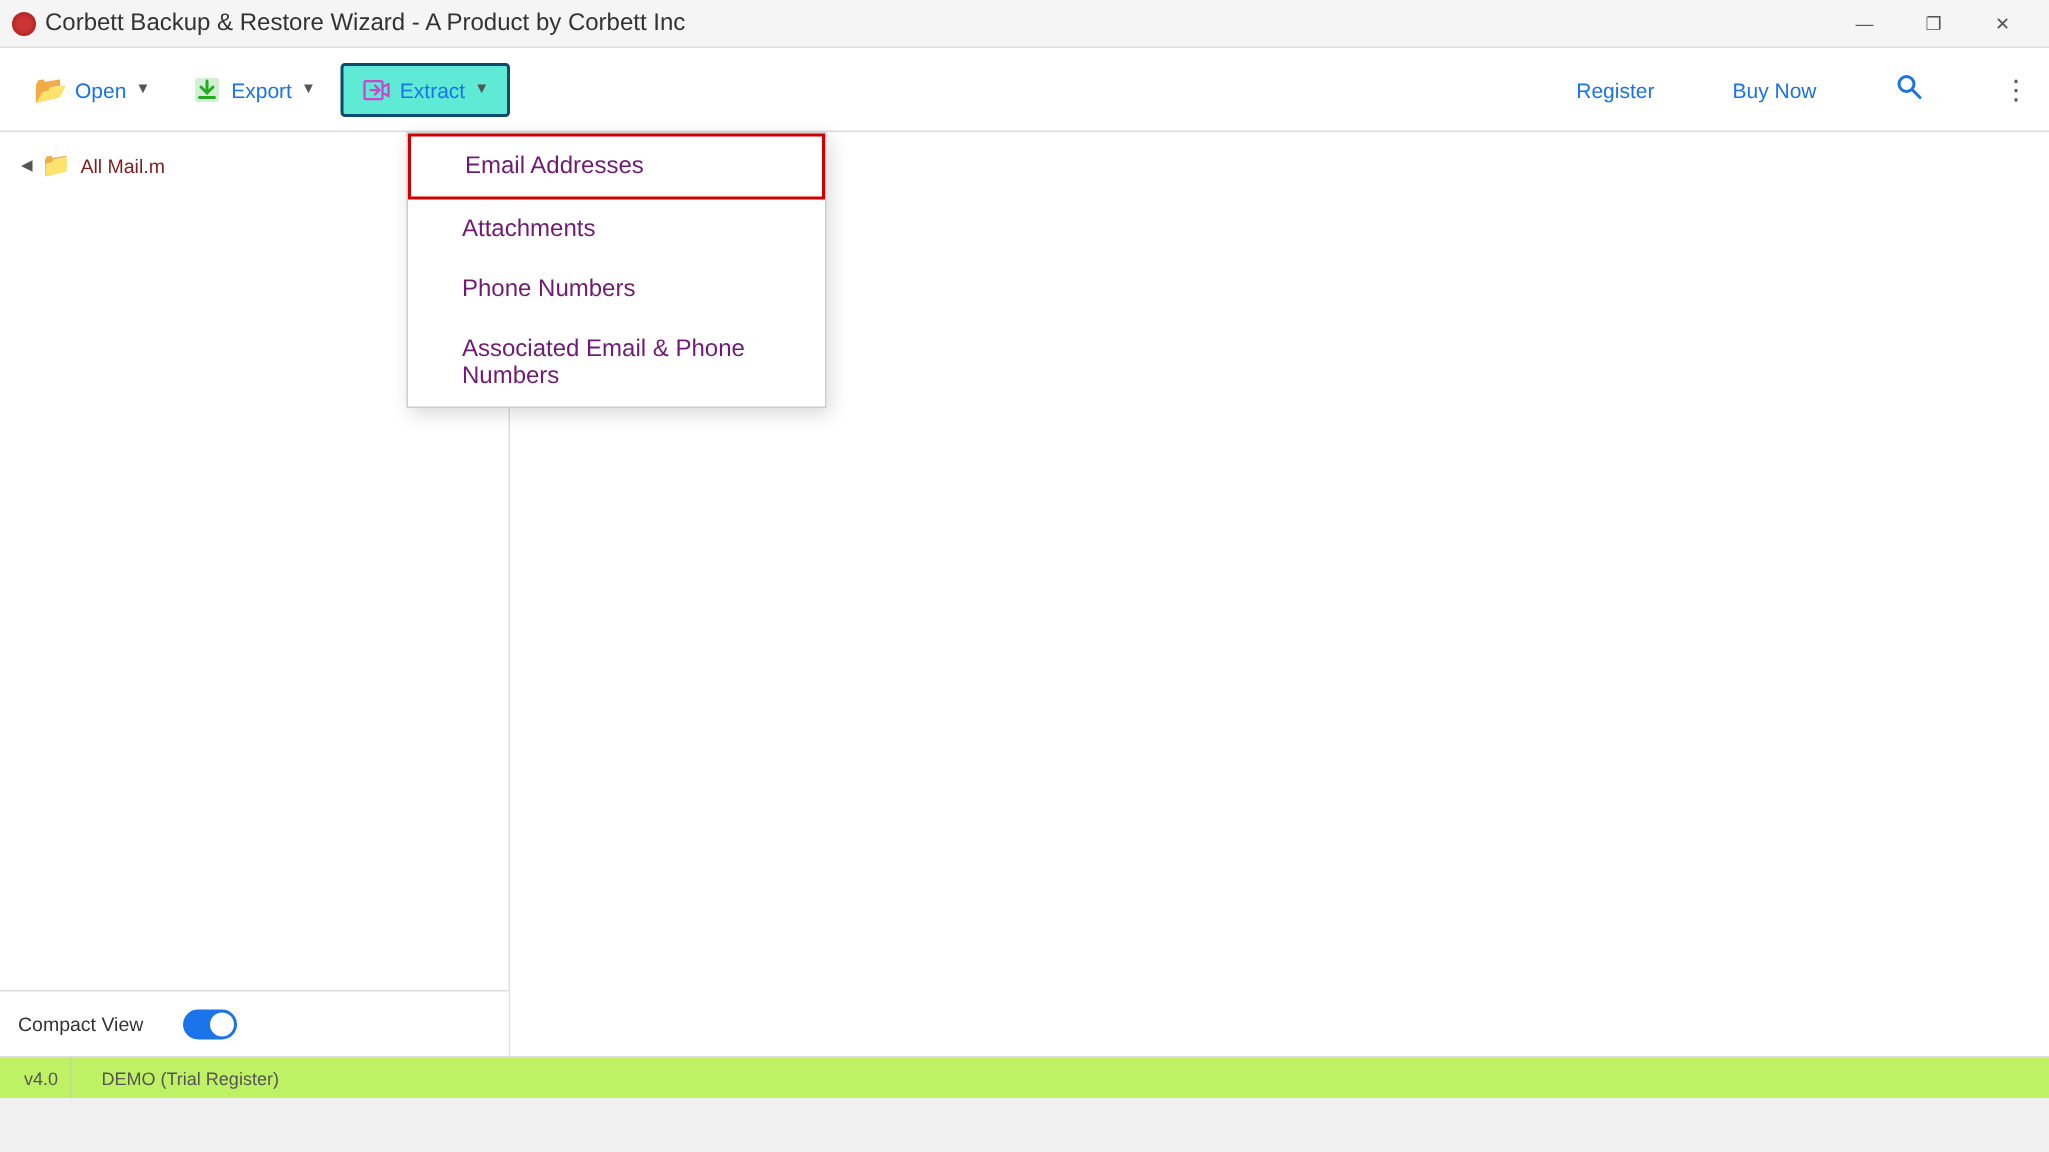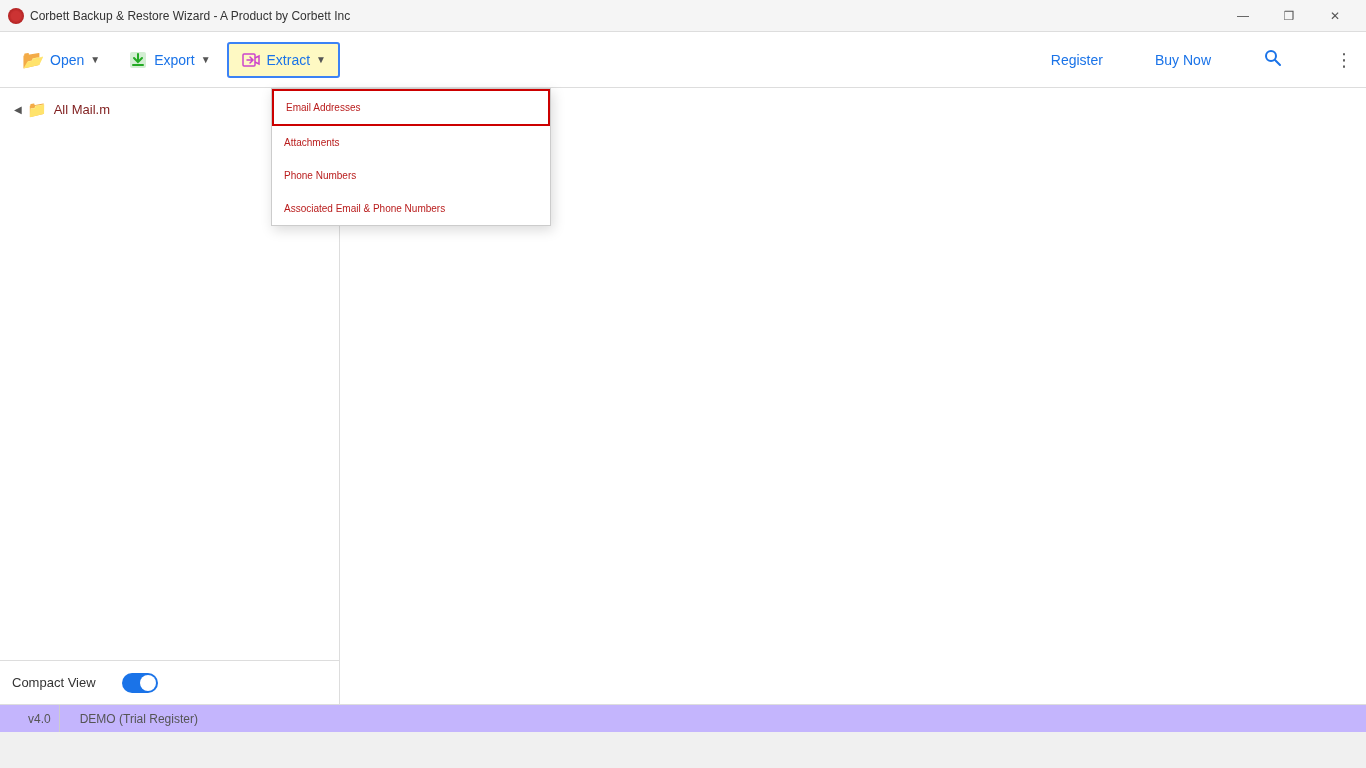--- a/index.html
+++ b/index.html
@@ -32,21 +32,21 @@
 
     .title-bar-icon {
       width: 16px;
       height: 16px;
       margin-right: 6px;
       background: radial-gradient(circle, #cc3333 40%, #991111 100%);
       border-radius: 50%;
     }
 
     .title-bar-text {
-      font-size: 12px;
+      font-size: 16px;
       color: #333;
       flex: 1;
     }
 
     .title-bar-controls {
       display: flex;
       gap: 0;
     }
 
     .title-btn {
@@ -82,22 +82,22 @@
       border: none;
       background: transparent;
       cursor: pointer;
       border-radius: 3px;
       font-size: 14px;
       color: #1a73e8;
       font-weight: 500;
     }
 
     .toolbar-btn.active {
-      border: 2px solid #3b82f6;
-      background: #fef9c3;
+      border: 2px solid #0c4a6e;
+      background: #5eead4;
     }
 
     .toolbar-btn .btn-icon {
       width: 20px;
       height: 20px;
       display: flex;
       align-items: center;
       justify-content: center;
     }
 
@@ -205,25 +205,25 @@
     
     .content-area {
       flex: 1;
       background: #ffffff;
     }
 
     
     .status-bar {
       width: 100%;
       height: 28px;
-      background: #c4b5fd;
+      background: #bef264;
       border-top: 1px solid #ddd;
       display: flex;
       align-items: flex-end;
-      padding: 0 20px;
+      padding: 0 8px;
       gap: 12px;
     }
 
     .status-bar-item {
       font-size: 12px;
       color: #555;
       padding: 0 8px;
       border-right: 1px solid #ccc;
       height: 100%;
       display: flex;
@@ -240,24 +240,24 @@
       top: 88px;
       left: 271px;
       width: 280px;
       background: #ffffff;
       border: 1px solid #ccc;
       box-shadow: 2px 4px 12px rgba(0,0,0,0.15);
       z-index: 1000;
     }
 
     .dropdown-item {
-      padding: 11px 12px;
-      cursor: pointer;
-      font-size: 10px;
-      color: #b91c1c;
+      padding: 11px 36px;
+      cursor: pointer;
+      font-size: 16px;
+      color: #701a75;
       display: flex;
       align-items: center;
     }
 
     .dropdown-item.highlighted {
       border: 2px solid #cc0000;
       background: #ffffff;
     }
 
     

